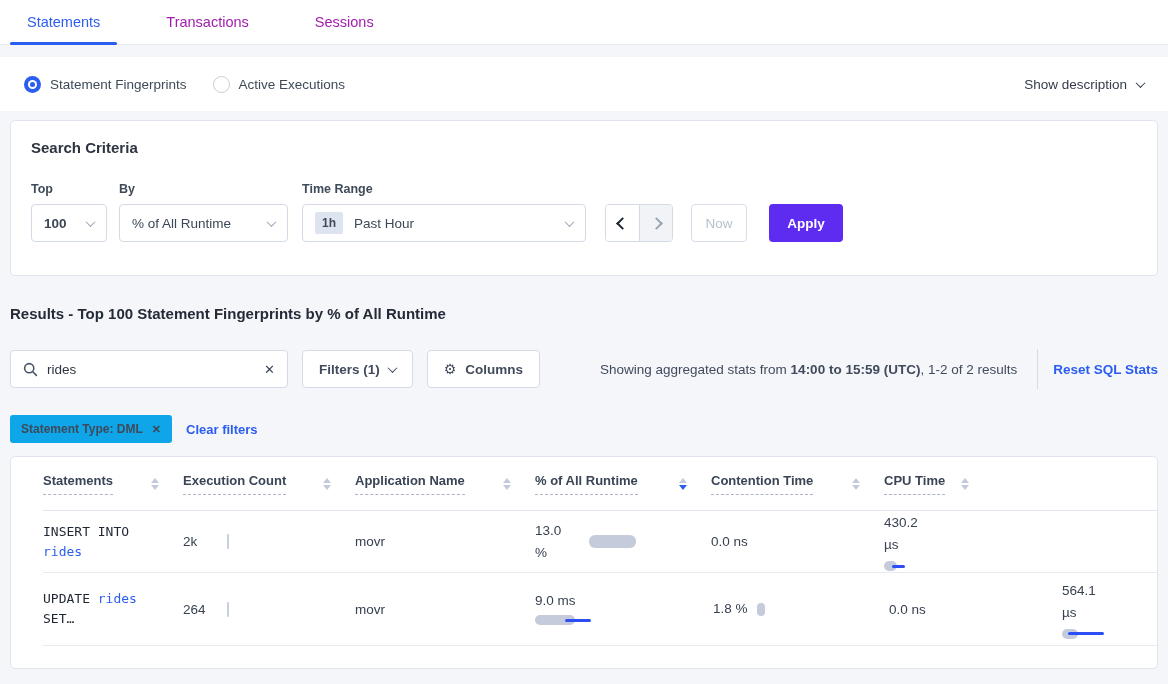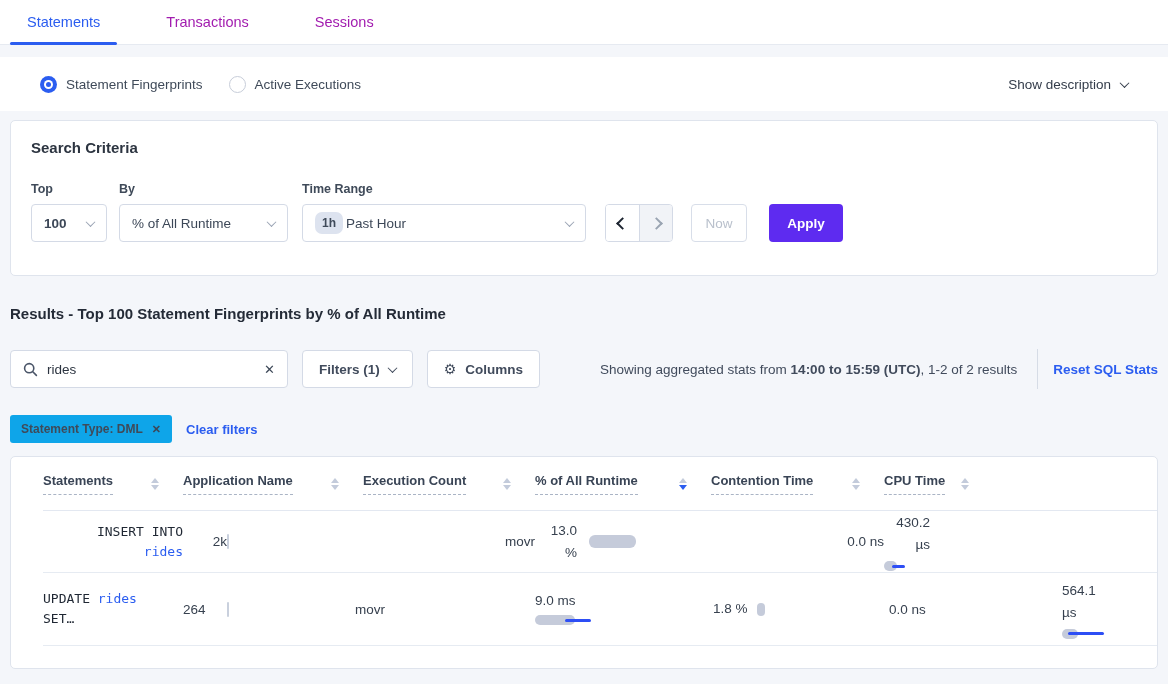--- a/index.html
+++ b/index.html
@@ -8,21 +8,21 @@
     font-family: "Liberation Sans", sans-serif;
     background: #f4f6fa;
     color: #37414f;
   }
   
   .tabbar { background:#fff; border-bottom:1px solid #e6eaf1; display:flex; padding-left:27px; height:45px; }
   .tab { font-size:14.5px; color:#a21caf; margin-right:66px; display:flex; align-items:center; position:relative; cursor:pointer; }
   .tab.active { color:#2b5df0; }
   .tab.active::after { content:""; position:absolute; left:-17px; right:-17px; bottom:-1px; height:3px; background:#2b5df0; border-radius:2px; }
   
-  .toggle-row { background:#fff; margin-top:12px; height:54px; display:flex; align-items:center; padding:0 40px; justify-content:space-between; }
+  .toggle-row { background:#fff; margin-top:12px; height:54px; display:flex; align-items:center; padding:0 24px; justify-content:space-between; }
   .radio-group { display:flex; align-items:center; gap:26px; }
   .radio-item { display:flex; align-items:center; cursor:pointer; font-size:13.5px; color:#3f4a59; }
   .radio { width:17px; height:17px; border-radius:50%; margin-right:9px; flex:none; }
   .radio.on { background:#2b5df0; display:flex; align-items:center; justify-content:center; }
   .radio.on .ring { width:9px; height:9px; border-radius:50%; background:#fff; display:flex; align-items:center; justify-content:center; }
   .radio.on .core { width:5px; height:5px; border-radius:50%; background:#2b5df0; }
   .radio.off { border:1.5px solid #c7cdd9; background:#fff; }
   .show-desc { display:flex; align-items:center; gap:10px; font-size:13.5px; color:#333c4a; cursor:pointer; }
   .chev { display:inline-block; width:7px; height:7px; border-right:1.8px solid currentColor; border-bottom:1.8px solid currentColor; transform:rotate(45deg) translate(-1px,-1px); }
   
@@ -30,21 +30,21 @@
   .criteria-card { padding:18px 20px 33px; }
   .criteria-title { font-size:15px; font-weight:bold; color:#2c3440; margin-bottom:26px; }
   .criteria-row { display:flex; align-items:flex-end; }
   .field { display:flex; flex-direction:column; }
   .field-label { font-size:12.5px; font-weight:bold; color:#3f4a59; margin-bottom:8px; }
   .select { border:1px solid #d4dae6; border-radius:4px; height:38px; display:flex; align-items:center; padding:0 12px; font-size:13.5px; color:#3c4757; cursor:pointer; background:#fff; }
   .select .chev { margin-left:auto; color:#9aa4b4; }
   .sel-top { width:76px;font-weight:bold; }
   .sel-by { width:169px; margin-left:12px; }
   .sel-time { width:284px; margin-left:14px; }
-  .badge-1h { background:#dde3ef; border-radius:7px; font-weight:bold; font-size:12px; padding:4px 7px; color:#3f4a59; margin-right:3px; }
+  .badge-1h { background:#dde3ef; border-radius:2px; font-weight:bold; font-size:12px; padding:4px 7px; color:#3f4a59; margin-right:11px; }
   .nav-group { display:flex; margin-left:19px; border:1px solid #d4dae6; border-radius:4px; overflow:hidden; height:38px; }
   .nav-btn { width:33px; display:flex; align-items:center; justify-content:center; background:#fff; cursor:pointer; }
   .nav-btn.next { background:#f1f3f7; border-left:1px solid #d4dae6; cursor:default; }
   .chev-l { width:9px; height:9px; border-right:2.4px solid #1d2531; border-bottom:2.4px solid #1d2531; transform:rotate(135deg); }
   .chev-r { width:9px; height:9px; border-right:2.4px solid #9aa4b2; border-bottom:2.4px solid #9aa4b2; transform:rotate(-45deg); }
   .now-btn { margin-left:18px; width:56px; height:38px; border:1px solid #d8dee9; border-radius:4px; color:#b9c0cc; font-size:13.5px; background:#fff; display:flex; align-items:center; justify-content:center; }
   .apply-btn { margin-left:22px; width:74px; height:38px; background:#5e2bf0; color:#fff; font-weight:bold; font-size:13.5px; border:none; border-radius:4px; display:flex; align-items:center; justify-content:center; cursor:pointer; }
   
   .results-heading { margin:29px 10px 0; font-size:15px; font-weight:bold; color:#242b37; }
   .search-row { margin:27px 10px 0; display:flex; align-items:center; }
@@ -67,21 +67,21 @@
   .th { display:flex; align-items:center; font-size:13px; font-weight:bold; color:#394455; }
   .th-label { border-bottom:1px dashed #aab4c5; padding-bottom:6px; cursor:pointer; }
   .sort { display:flex; flex-direction:column; margin-left:auto; margin-right:24px; cursor:pointer; }
   .s-up { width:0; height:0; border-left:4px solid transparent; border-right:4px solid transparent; border-bottom:5px solid #c3cbdb; }
   .s-down { width:0; height:0; border-left:4px solid transparent; border-right:4px solid transparent; border-top:5px solid #c3cbdb; margin-top:2px; }
   .th.sorted .s-down { border-top-color:#2b5df0; }
   .c1 { width:140px; } .c2 { width:172px; } .c3 { width:180px; } .c4 { width:178px; }
   .c5 { width:176px; } .c6 { width:173px; } .c7 { width:95px; }
   .c7 .sort { margin-right:10px; }
   .trow { display:flex; align-items:center; border-bottom:1px solid #e6ebf2; }
-  .trow.r1 { height:62px;text-align:right; } .trow.r2 { height:73px; }
+  .trow.r1 { height:62px; } .trow.r2 { height:73px; }
   .td { font-size:13.5px; color:#37414f; }
   .sql { font-family:"DejaVu Sans Mono", monospace; font-size:13px; line-height:20px; color:#1f2733; }
   .sql a { color:#2b5df0; text-decoration:none; cursor:pointer; }
   .exec { display:flex; align-items:center; }
   .exec .num { width:44px; }
   .exec-bar { width:2px; height:15px; background:#c9d0dd; border-radius:1px; }
   .metric { display:flex; flex-direction:column; gap:7px; }
   .bullet { position:relative; height:10px; width:70px; }
   .bullet .bg { position:absolute; left:0; top:0; height:10px; border-radius:5px; background:#c5cbda; }
   .bullet .line { position:absolute; top:3.5px; height:3px; background:#2d4ef5; border-radius:2px; }
@@ -195,29 +195,29 @@
 
 <div class="card table-card">
   <div class="thead">
     <div class="th c1">
       <span class="th-label">Statements</span>
       <span class="sort">
           <span class="s-up"></span>
           <span class="s-down"></span>
         </span>
     </div>
+    <div class="th c2">
+      <span class="th-label">Execution Count</span>
+      <span class="sort">
+          <span class="s-up"></span>
+          <span class="s-down"></span>
+        </span>
+    </div>
     <div class="th c3">
       <span class="th-label">Application Name</span>
-      <span class="sort">
-          <span class="s-up"></span>
-          <span class="s-down"></span>
-        </span>
-    </div>
-    <div class="th c2">
-      <span class="th-label">Execution Count</span>
       <span class="sort">
           <span class="s-up"></span>
           <span class="s-down"></span>
         </span>
     </div>
     <div class="th c5 sorted">
       <span class="th-label">% of All Runtime</span>
       <span class="sort">
           <span class="s-up"></span>
           <span class="s-down"></span>

